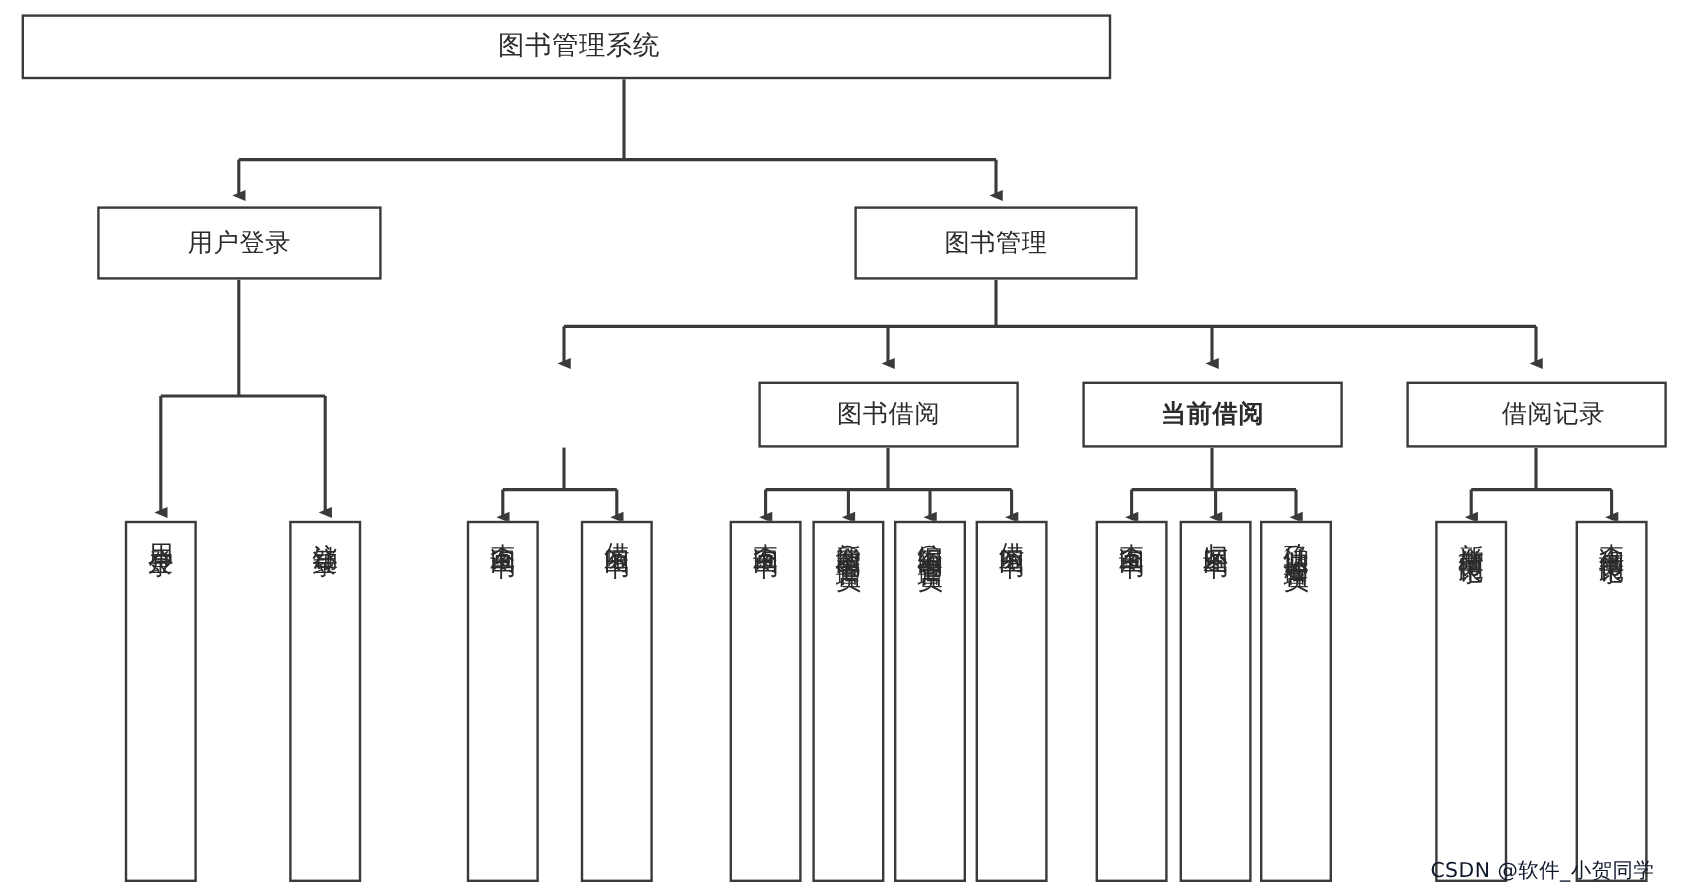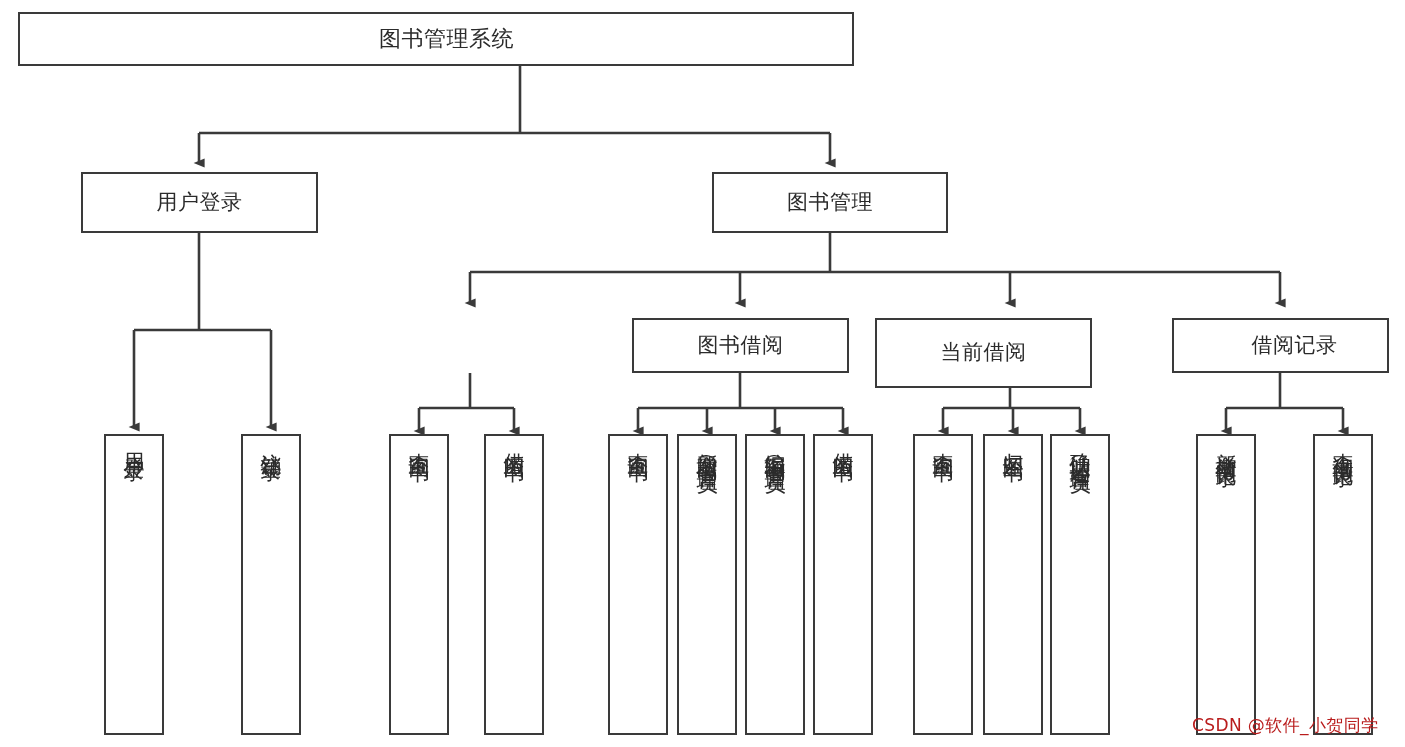--- a/index.html
+++ b/index.html
@@ -55,21 +55,21 @@
   .node.v .label {
     writing-mode: vertical-rl;
     text-orientation: upright;
     font-size: 21px;
     line-height: 1.05;
     letter-spacing: 3px;
     margin: 0 auto;
   }
   .watermark {
     position: absolute;
-    color: #b91c1c;
+    color: #0f172a;
     font-size: 17px;
     white-space: nowrap;
     letter-spacing: 0.4px;
   }
 </style>
 </head>
 <body>
 
 <div id="canvas">
 
@@ -116,35 +116,35 @@
       <path d="M1013,408 L1013,431" marker-end="url(#arrow)"></path>
       <path d="M1080,408 L1080,431" marker-end="url(#arrow)"></path>
 
       <path d="M1280,373 L1280,408"></path>
       <path d="M1226,408 L1343,408"></path>
       <path d="M1226,408 L1226,431" marker-end="url(#arrow)"></path>
       <path d="M1343,408 L1343,431" marker-end="url(#arrow)"></path>
     </g>
   </svg>
 
-  <div class="node h root" style="left:18px; top:12px; width:836px; height:54px;padding-left:21px;">
+  <div class="node h root" style="left:18px; top:12px; width:908px; height:54px;padding-left:21px;">
     <span class="label">图书管理系统</span>
   </div>
 
   <div class="node h" style="left:81px; top:172px; width:237px; height:61px;">
     <span class="label">用户登录</span>
   </div>
   <div class="node h" style="left:712px; top:172px; width:236px; height:61px;font-family:Liberation Serif, serif;">
     <span class="label">图书管理</span>
   </div>
 
   <div class="node h" style="left:632px; top:318px; width:217px; height:55px;">
     <span class="label">图书借阅</span>
   </div>
-  <div class="node h" style="left:875px; top:318px; width:217px; height:70px;">
+  <div class="node h" style="left:902px; top:318px; width:217px; height:55px;font-weight:bold;">
     <span class="label">当前借阅</span>
   </div>
   <div class="node h" style="left:1172px; top:318px; width:217px; height:55px;padding-left:28px;">
     <span class="label">借阅记录</span>
   </div>
 
   <div class="node v" style="left:104px; top:434px; width:60px; height:301px;">
     <span class="label">用户登录</span>
   </div>
   <div class="node v" style="left:241px; top:434px; width:60px; height:301px;">

